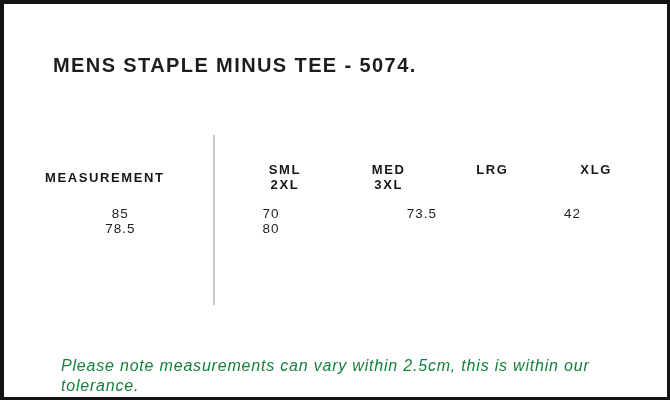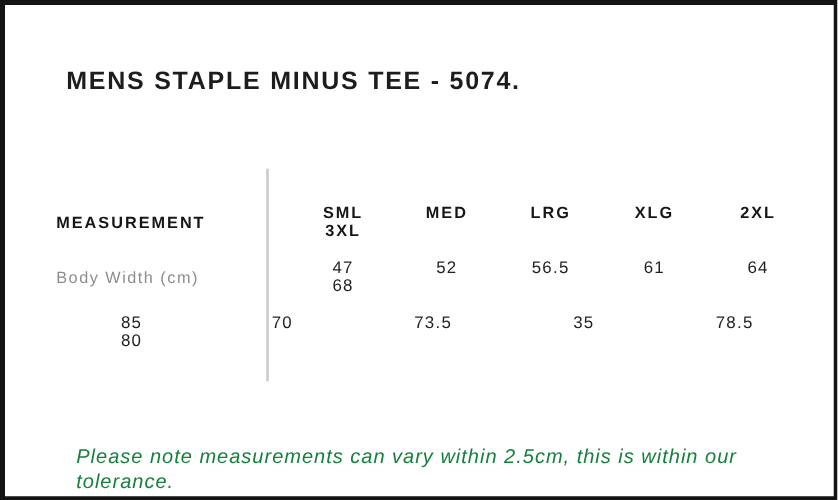--- a/index.html
+++ b/index.html
@@ -67,21 +67,21 @@
   .label-cell.header {
     font-weight: bold;
     color: #161616;
     font-size: 13px;
     letter-spacing: 1.6px;
   }
 
   .cells {
     flex: 1 1 auto;
     display: grid;
-    grid-template-columns: repeat(5, 1fr);
+    grid-template-columns: repeat(4, 1fr);
   }
 
   .cell {
     text-align: center;
     font-size: 13.5px;
     letter-spacing: 1px;
     color: #1f1f1f;
     white-space: nowrap;
   }
 
@@ -121,36 +121,25 @@
           <div class="cell header-cell">MED</div>
           <div class="cell header-cell">LRG</div>
           <div class="cell header-cell">XLG</div>
           <div class="cell header-cell">2XL</div>
           <div class="cell header-cell">3XL</div>
         </div>
     </div>
 
     <div id="data-rows">
         <div class="row">
-          <div class="label-cell">Body Width (cm)</div>
-          <div class="cells">
-            <div class="cell">47</div>
-            <div class="cell">52</div>
-            <div class="cell">56.5</div>
-            <div class="cell">61</div>
-            <div class="cell">64</div>
-            <div class="cell">68</div>
-          </div>
-        </div>
-        <div class="row">
           <div class="cells">
             <div class="cell">85</div>
             <div class="cell">70</div>
             <div class="cell">73.5</div>
-            <div class="cell">35</div>
+            <div class="cell">42</div>
             <div class="cell">78.5</div>
             <div class="cell">80</div>
           </div>
         </div>
       </div>
   </div>
 
   <p class="note">Please note measurements can vary within 2.5cm, this is within our tolerance.</p>
 
 </div>

